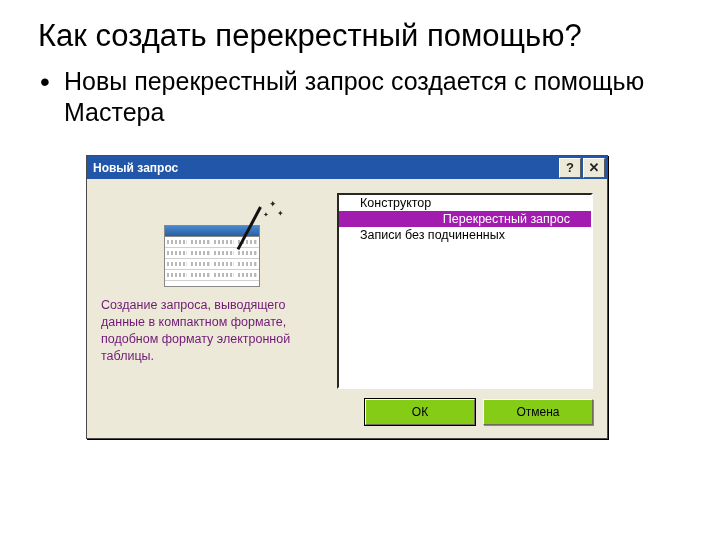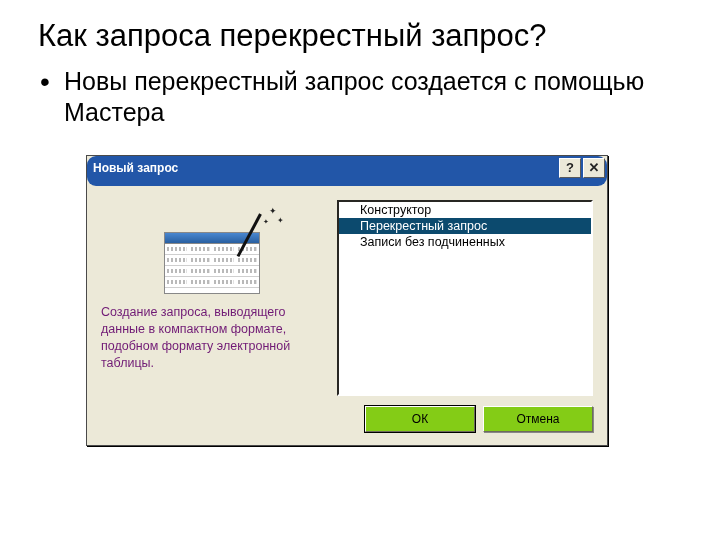--- a/index.html
+++ b/index.html
@@ -43,22 +43,21 @@
     box-shadow: 1px 1px 0 #000;
     font-family: Tahoma, Arial, sans-serif;
     font-size: 12px;
   }
   .titlebar {
     height: 23px;
     background: linear-gradient(to bottom, #2a6ac8 0%, #0d4da8 50%, #2a6ac8 100%);
     background: #2256A8;
     display: flex;
     align-items: center;
-    padding: 0 2px 7px 6px;
-    border-radius: 9px;
+    padding: 0 2px 0 6px;
   }
   .titlebar-text {
     color: #fff;
     font-weight: bold;
     font-size: 12px;
     flex: 1;
   }
   .titlebar-buttons {
     display: flex;
     gap: 2px;
@@ -163,22 +162,23 @@
     height: 192px;
     overflow:hidden;
   }
   .list-item {
     padding: 1px 21px;
     font-size: 12.5px;
     color: #000;
     white-space: nowrap;
   }
   .list-item.selected {
-    background: #0c4a6e;
+    background: #a21caf;
     color: #fff;
+    text-align: right;
   }
 
   .button-row {
     display:flex;
     justify-content:flex-end;
     gap:8px;
     padding: 0 14px 13px 14px;
   }
   .btn {
     min-width: 80px;
@@ -197,21 +197,21 @@
     cursor:default;
   }
   .btn.default {
     outline:1px solid #000;
   }
 </style>
 </head>
 <body>
 
 <div class="slide">
-  <h1 class="title">Как запроса перекрестный запрос?</h1>
+  <h1 class="title">Как создать перекрестный помощью?</h1>
   <p class="bullet">Новы перекрестный запрос создается с помощью Мастера</p>
 
   <div class="dialog">
     <div class="titlebar">
       <span class="titlebar-text">Новый запрос</span>
       <div class="titlebar-buttons">
         <div class="tbtn">?</div>
         <div class="tbtn">✕</div>
       </div>
     </div>

